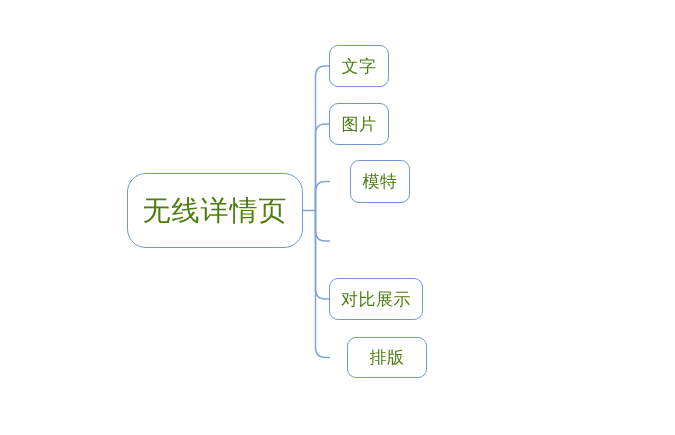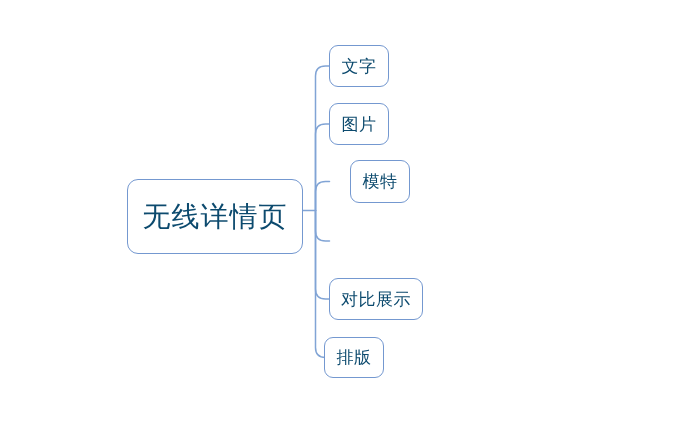--- a/index.html
+++ b/index.html
@@ -23,44 +23,44 @@
     height: 435px;
   }
   .node {
     position: absolute;
     box-sizing: border-box;
     background: #ffffff;
     border: 1.5px solid #7498d0;
     display: flex;
     align-items: center;
     justify-content: center;
-    color: #0c4a6e;
+    color: #4d7c0f;
     white-space: nowrap;
     cursor: default;
   }
   .root-node {
     left: 127px;
-    top: 179px;
+    top: 173px;
     width: 176px;
     height: 75px;
-    border-radius: 11px;
+    border-radius: 19px;
     font-size: 28px;
     letter-spacing: 1px;
   }
   .child-node {
     border-radius: 9px;
     font-size: 17px;
     letter-spacing: 0.5px;
   }
   .child-0 { left: 329px; top: 45px;  width: 60px; height: 42px; }
   .child-1 { left: 329px; top: 103px; width: 60px; height: 42px; }
   .child-2 { left: 329px; top: 160px; width: 60px; height: 43px; margin-left: 21px; }
   .child-3 { left: 329px; top: 220px; width: 94px; height: 42px; }
   .child-4 { left: 329px; top: 278px; width: 94px; height: 42px; justify-content: center; }
-  .child-5 { left: 324px; top: 337px; width: 60px; height: 41px; }
+  .child-5 { left: 347px; top: 337px; width: 80px; height: 41px; }
 </style>
 </head>
 <body>
 
 <div class="canvas">
 
   <svg class="connectors" viewBox="0 0 675 435" xmlns="http://www.w3.org/2000/svg" fill="none" stroke="#81a4d5" stroke-width="1.5" stroke-linecap="round">
     <path d="M303,210.5 H315.5"></path>
     <path d="M315.5,210.5 V76 Q315.5,66 325.5,66 H329.5"></path>
     <path d="M315.5,210.5 V134 Q315.5,124 325.5,124 H329.5"></path>

